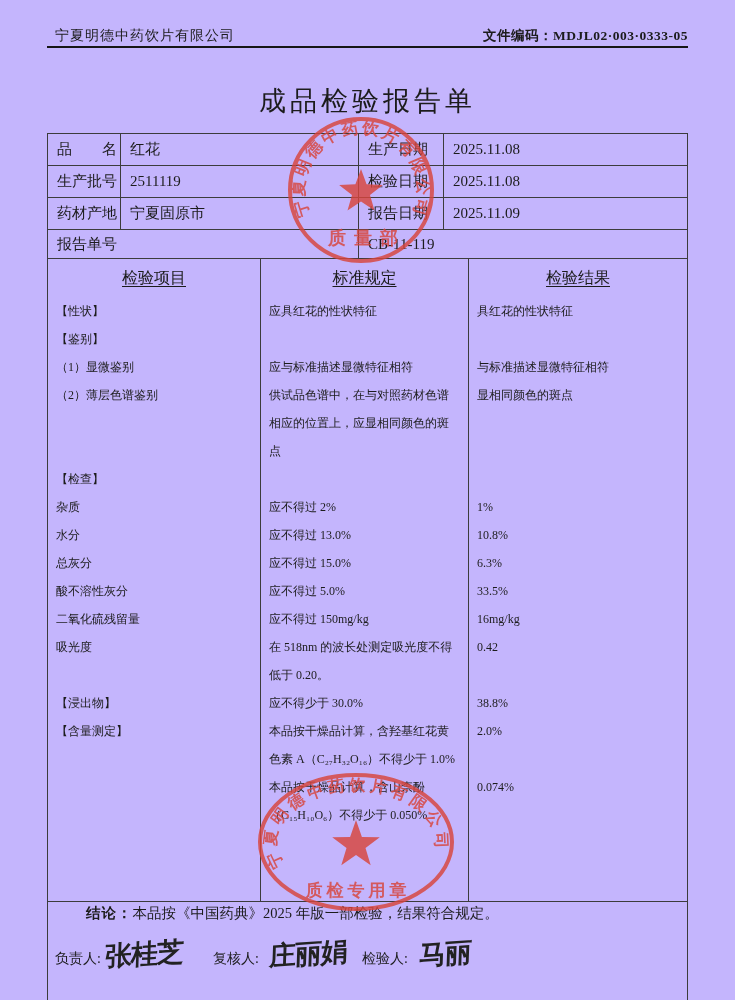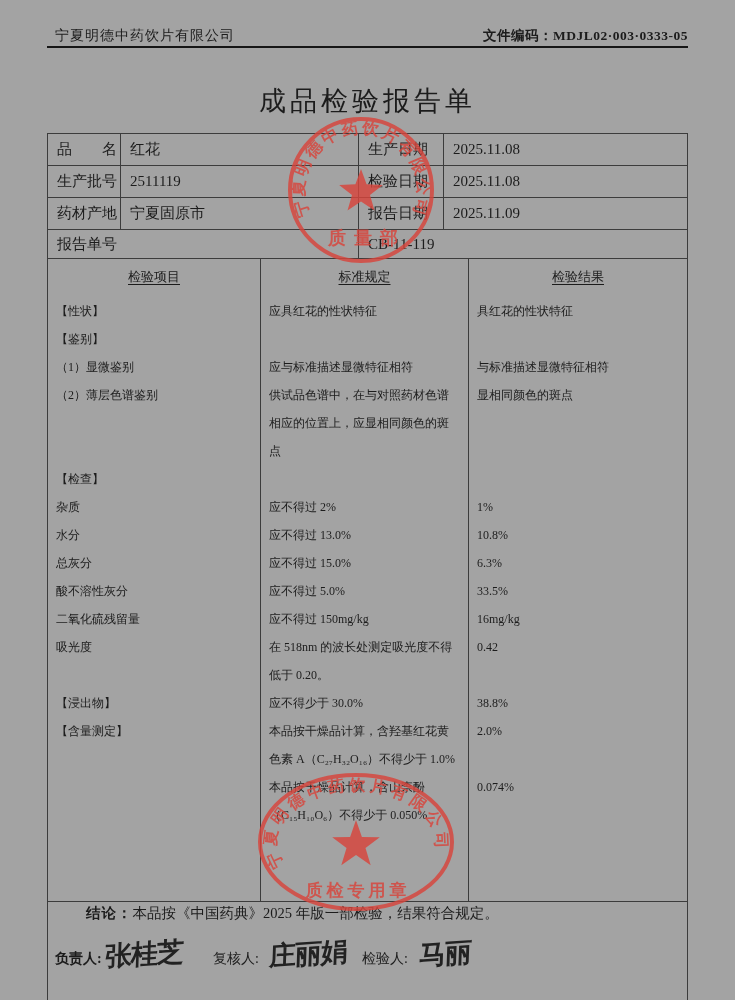--- a/index.html
+++ b/index.html
@@ -1,19 +1,19 @@
 <!DOCTYPE html>
 <html style="--stamp-red: #d8453c; --ink: #1c1c1c; --line: #3c3c3c;"><head>
 <meta charset="utf-8">
 <style>
   html,body{margin:0;padding:0;}
   .page{
     position:relative;
     width:735px;height:1000px;
-    background:#a3a3a3;
+    background:#c4b5fd;
     font-family:"Liberation Serif","DejaVu Serif",serif;
     color:var(--ink,#1c1c1c);
     overflow:hidden;
   }
   
   .company{position:absolute;left:55px;top:27px;font-size:14px;letter-spacing:1px;}
   .doccode{position:absolute;right:47px;top:27px;font-size:13.5px;font-weight:bold;letter-spacing:.5px;}
   .headrule{position:absolute;left:47px;top:46px;width:641px;height:2px;background:#161616;}
   
   .title{position:absolute;left:0;top:83px;width:100%;text-align:center;
@@ -25,34 +25,34 @@
   .cell{box-sizing:border-box;display:flex;align-items:center;padding-left:9px;overflow:hidden;white-space:nowrap;}
   .br{border-right:1px solid var(--line,#3c3c3c);}
   .w1{width:73px;}.w2{width:238px;}.w3{width:85px;}.w4{width:243px;}
   .irow.last{height:29px;}
   .wL{width:311px;}.wR{width:328px;}
   
   .mainrows{display:flex;height:642px;box-sizing:border-box;}
   .mcol{box-sizing:border-box;position:relative;}
   .mc1{width:213px;}.mc2{width:208px;}.mc3{width:218px;font-family:Liberation Serif, serif;}
   .colhead{height:38px;box-sizing:border-box;padding-top:9px;text-align:center;
-    font-size:13px;}
+    font-size:16px;}
   .colhead span{text-decoration:underline;text-underline-offset:3px;}
   .bline{height:28px;line-height:28px;padding:0 6px 0 8px;font-size:12px;
     white-space:nowrap;overflow:visible;}
   
   .conclusion{border-top:1px solid var(--line,#3c3c3c);height:23px;line-height:22px;
     padding-left:38px;font-size:14.5px;box-sizing:border-box;white-space:nowrap;}
   .conclusion b{letter-spacing:1px;}
   
   .sigzone{position:absolute;left:47px;top:936px;width:641px;height:60px;}
   .siglabel{position:absolute;top:14px;font-size:14px;}
   .signame{position:absolute;top:0px;font-size:27px;font-weight:bold;
     transform:rotate(-4deg) skewX(-6deg);letter-spacing:-1px;color:#222;}
-  .sl1{left:8px;font-weight:bold;}.sn1{left:58px;}
+  .sl1{left:8px;}.sn1{left:58px;}
   .sl2{left:166px;}.sn2{left:222px;}
   .sl3{left:315px;}.sn3{left:372px;}
   
   .stamp{position:absolute;pointer-events:none;opacity:.82;}
   .stamp text{font-family:"Liberation Serif","DejaVu Serif",serif;font-weight:bold;}
 </style>
 </head>
 <body>
 
 <div class="page">

